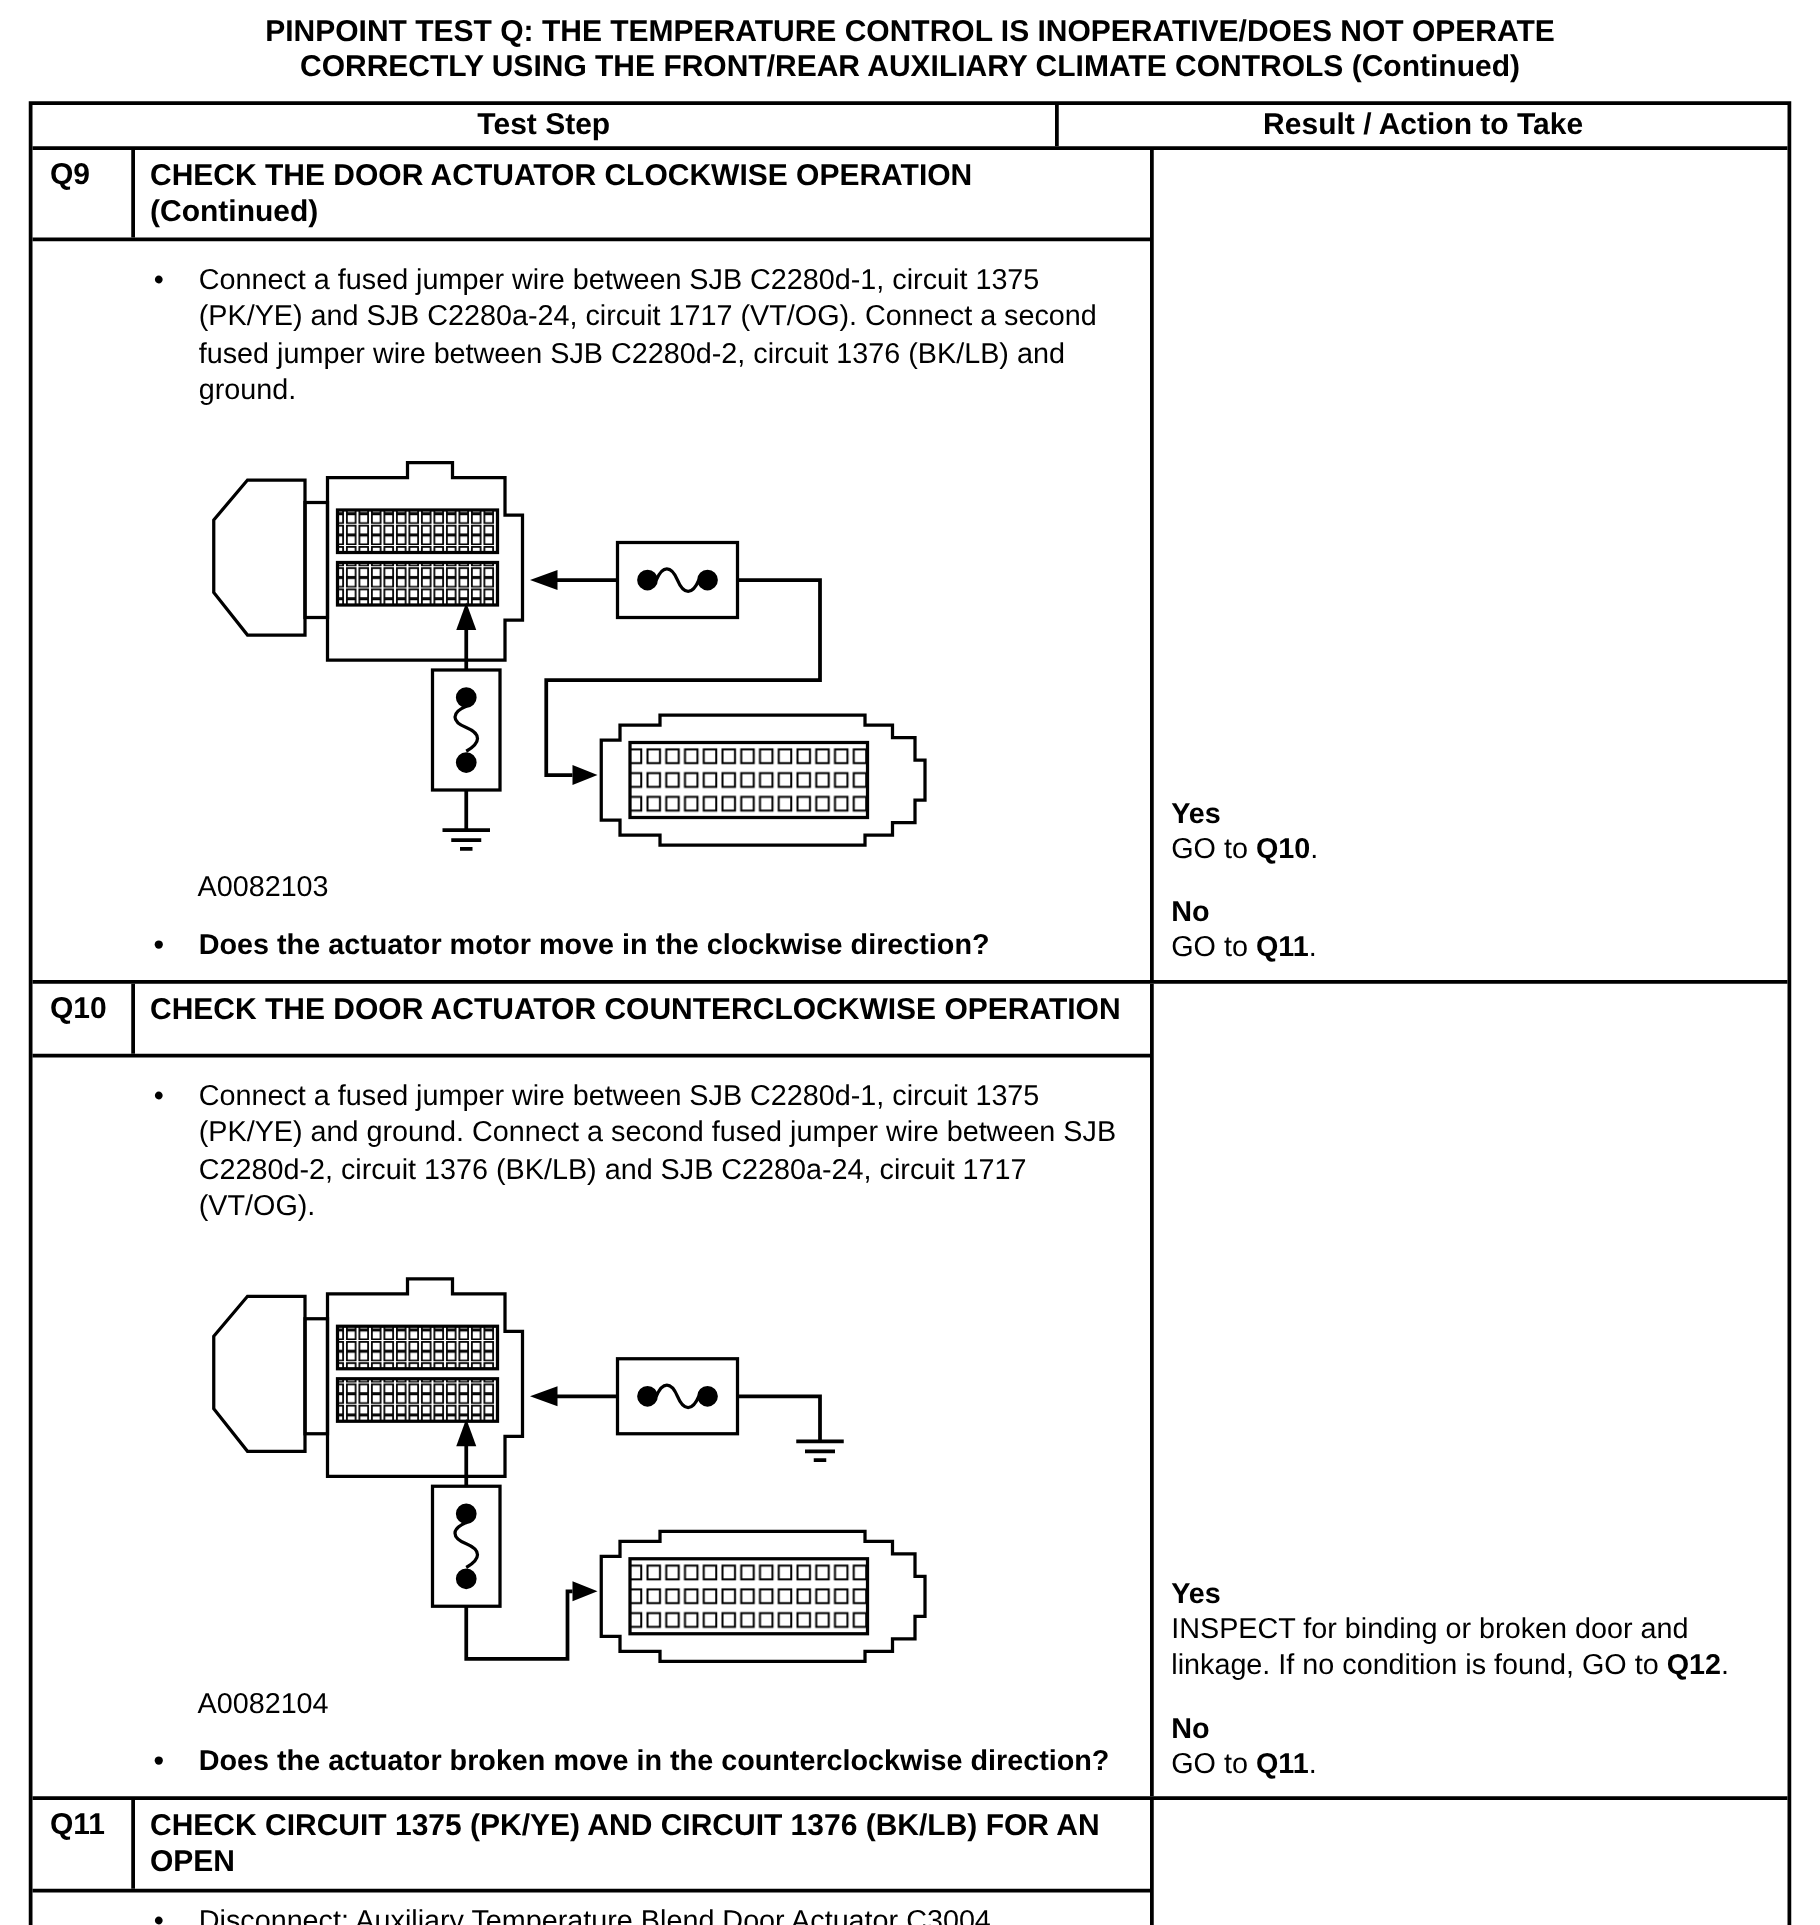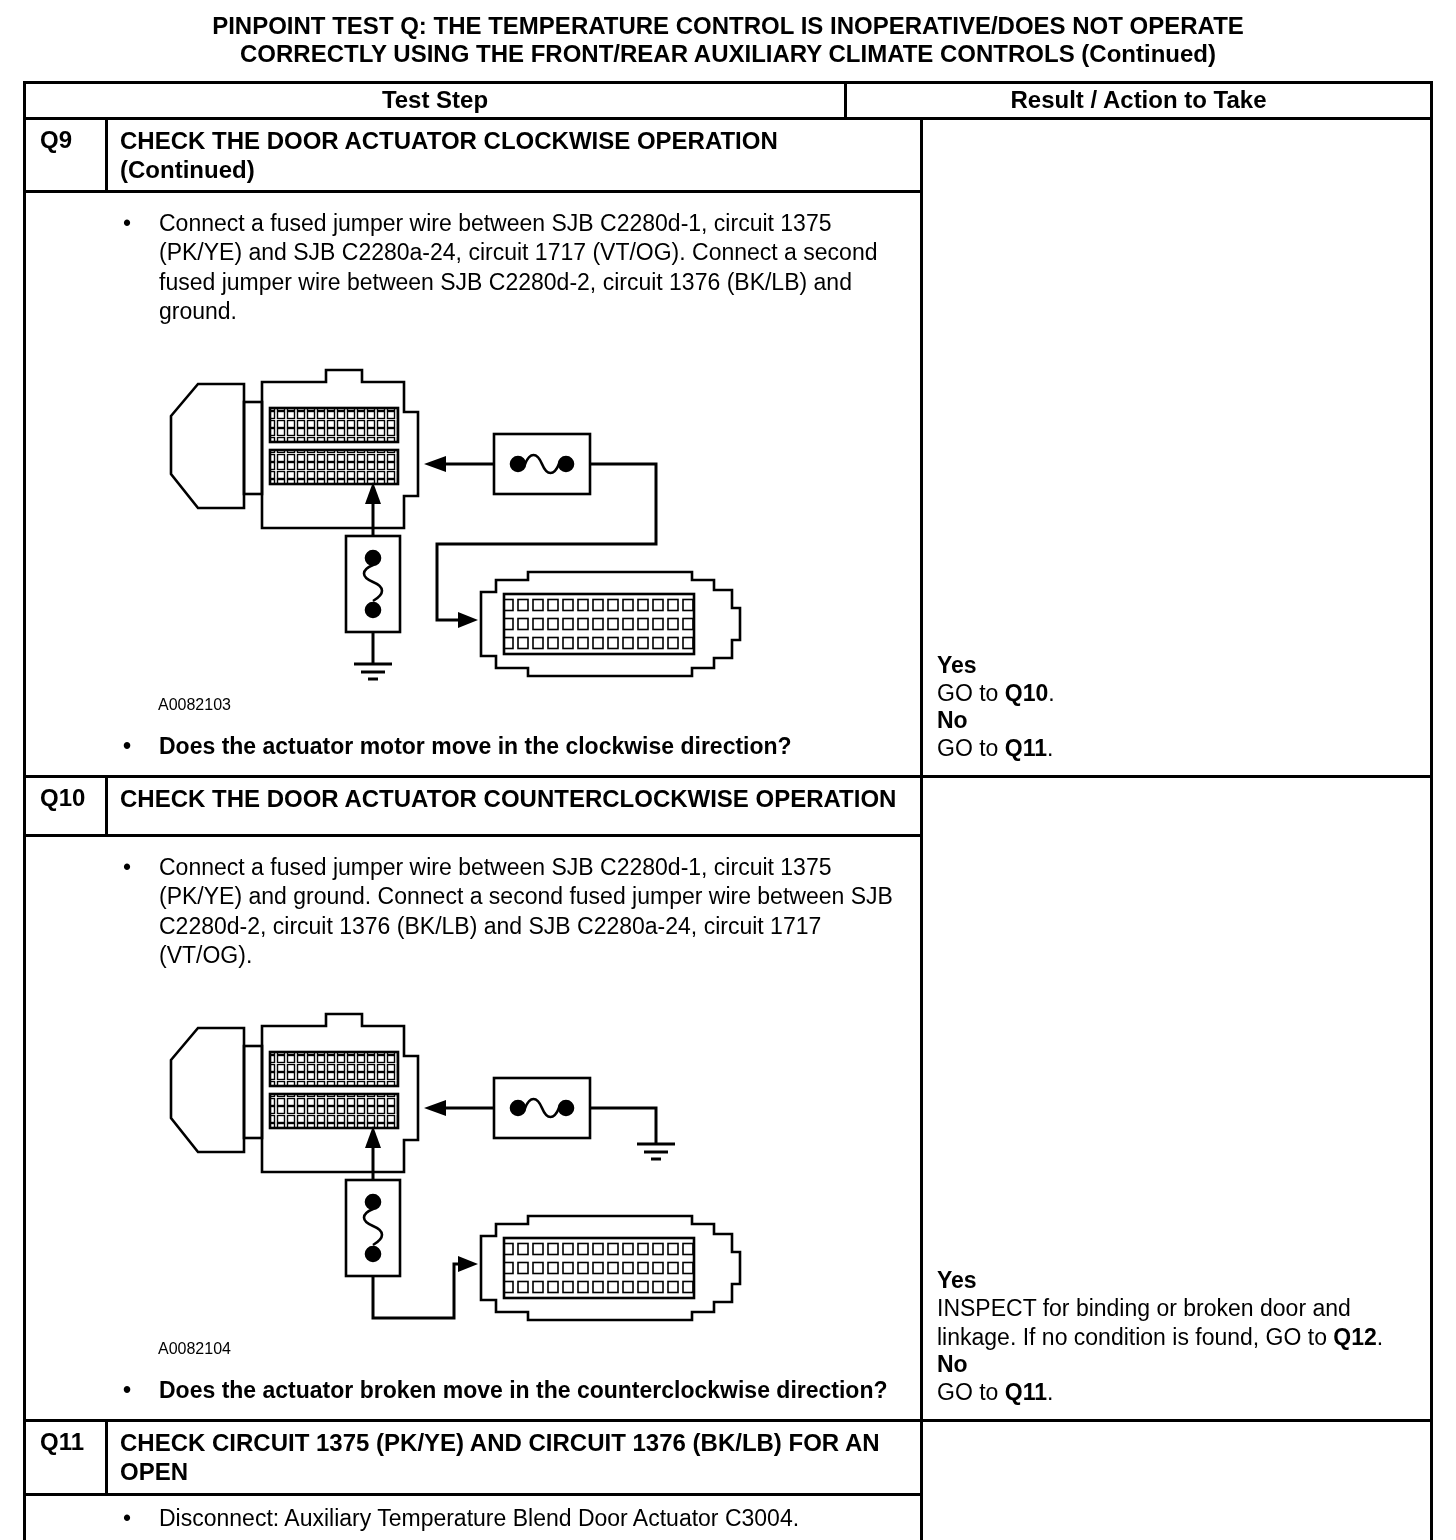--- a/index.html
+++ b/index.html
@@ -60,31 +60,31 @@
     display: flex;
     padding-left: 97px;
     font-size: 23px;
     line-height: 1.27;
     margin-bottom: 4px;
   }
   .bullet .dot { width: 36px; flex: none; }
   .bullet.q { font-weight: bold; margin-top: 18px; margin-bottom: 2px; }
 
   .diagram-wrap { margin: 42px 0 0 130px; }
-  .figlabel { margin-left: 132px; font-size: 16px; margin-top: 6px; }
+  .figlabel { margin-left: 132px; font-size: 23px; margin-top: 6px; }
 
   .qright {
     flex: 1;
     display: flex;
     flex-direction: column;
     justify-content: flex-end;
     padding: 8px 14px 12px 14px;
     font-size: 23px;
   }
-  .res-block { margin-top: 0; }
+  .res-block { margin-top: 24px; }
   .res-answer { font-weight: bold; }
   .res-action { line-height: 1.25; }
   .res-action b { font-weight: bold; }
 
   svg.diagram { display: block; }
 </style>
 </head>
 <body>
 
 <svg width="0" height="0" style="position:absolute" aria-hidden="true">

